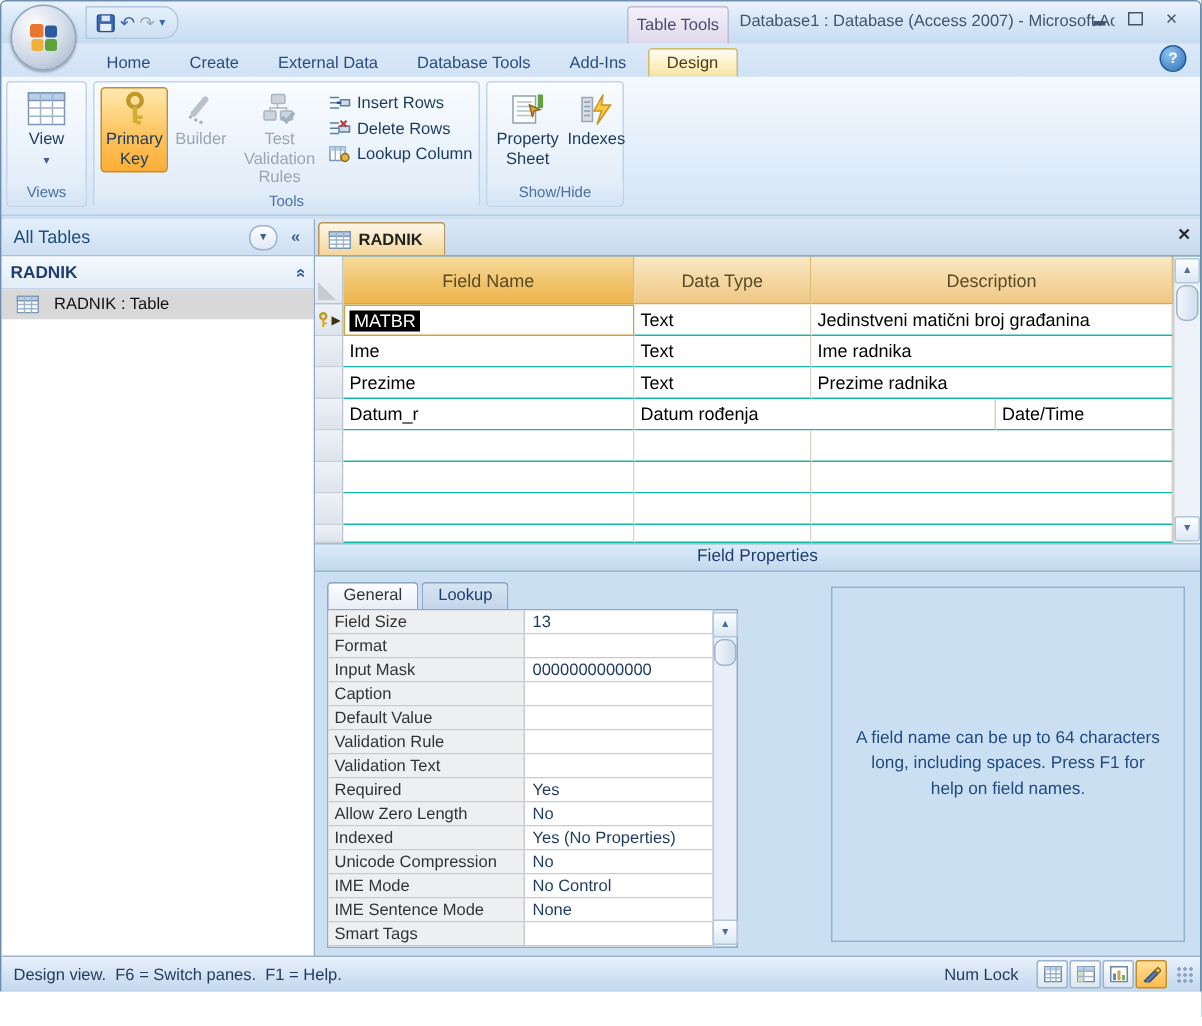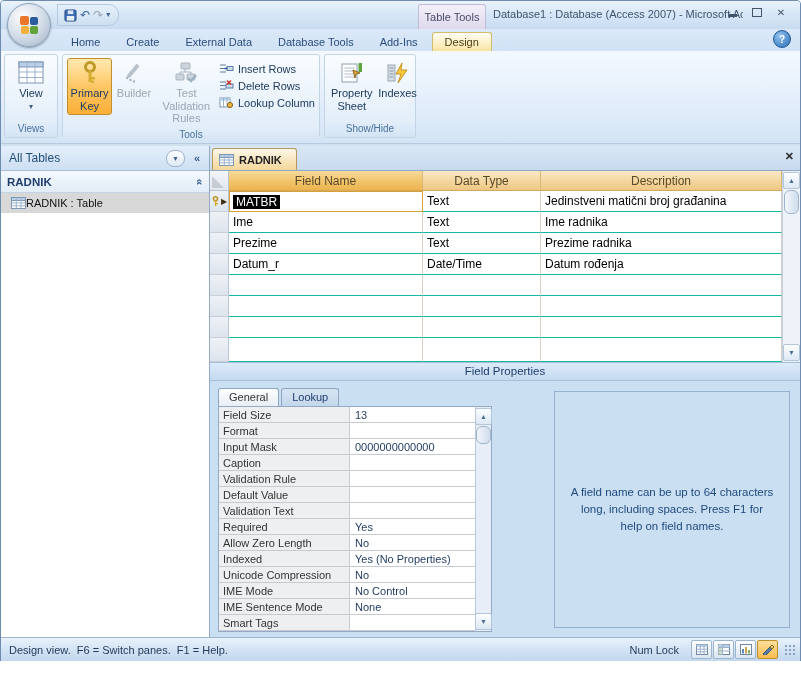--- a/index.html
+++ b/index.html
@@ -70,38 +70,38 @@
   .sb-header .title{flex:1;}
   .sb-drop{width:17px;height:15px;border:1px solid #9fb4cd;border-radius:8px;
      background:linear-gradient(#fefefe,#dfe9f4);display:flex;align-items:center;
      justify-content:center;font-size:7px;color:#3d5f8c;margin-right:4px;}
   .sb-collapse{width:16px;height:16px;display:flex;align-items:center;justify-content:center;
      color:#3d5f8c;font-size:11px;font-weight:bold;}
   .sb-group{height:21px;background:linear-gradient(#f3f8fd,#e2edf8);
      border-bottom:1px solid #c4d4e6;display:flex;align-items:center;padding:0 6px;
      color:#1f3d6e;font-weight:bold;font-size:11.5px;}
   .sb-group .chevron{margin-left:auto;transform:rotate(90deg);color:#39608f;font-weight:bold;}
-  .sb-item{height:20px;background:#d8d8d8;display:flex;align-items:center;gap:0;
+  .sb-item{height:20px;background:#d8d8d8;display:flex;align-items:center;gap:10px;
      padding:0 4px 0 10px;color:#111;}
   .sb-rest{flex:1;background:#fff;}
   
   .main{flex:1;display:flex;flex-direction:column;min-width:0;}
   .doctabs{height:24px;background:linear-gradient(#d9e7f6,#c8daee);
      border-bottom:1px solid #8fa8c5;display:flex;align-items:flex-end;position:relative;
      padding-left:2px;}
   .doctab{height:21px;display:flex;align-items:center;gap:5px;padding:0 14px 0 6px;
      background:linear-gradient(#fdf7e9,#f7e0b0 70%,#f3d69b);
      border:1px solid #b5995e;border-bottom:none;border-radius:3px 3px 0 0;
      font-weight:bold;color:#222;}
   .doctab-close{position:absolute;right:6px;top:4px;color:#2b2b2b;font-size:11px;font-weight:bold;}
   
   .gridwrap{height:191px;display:flex;background:#fff;border-bottom:1px solid #a8bcd4;}
   .fgrid{flex:1;display:flex;flex-direction:column;min-width:0;}
   .frow{display:flex;height:21px;box-sizing:border-box;}
-  .frow.header{height:20px;}
+  .frow.header{height:32px;}
   .fcell{box-sizing:border-box;border-right:1px solid #d9d2c4;border-bottom:1px solid #14b8a6;
      padding:0 4px;display:flex;align-items:center;font-size:12px;color:#000;background:#fff;
      overflow:hidden;white-space:nowrap;}
   .fsel{width:18px;flex:none;background:linear-gradient(#eef2f7,#dde4ec);
      border-right:1px solid #b9c4d2;border-bottom:1px solid #c6cfda;display:flex;
      align-items:center;justify-content:center;gap:1px;padding:0;}
   .c-field{width:194px;flex:none;}
   .c-type{width:118px;flex:none;}
   .c-desc{flex:1;}
   .hcell{justify-content:center;color:#5a4a28;font-size:12px;
@@ -409,22 +409,22 @@
           <div class="frow">
             <div class="fsel"></div>
             <div class="fcell c-field">Prezime</div>
             <div class="fcell c-type">Text</div>
             <div class="fcell c-desc">Prezime radnika</div>
           </div>
 
           <div class="frow">
             <div class="fsel"></div>
             <div class="fcell c-field">Datum_r</div>
+            <div class="fcell c-desc">Datum rođenja</div>
             <div class="fcell c-type">Date/Time</div>
-            <div class="fcell c-desc">Datum rođenja</div>
           </div>
 
           <div class="frow">
             <div class="fsel"></div>
             <div class="fcell c-field"></div>
             <div class="fcell c-type"></div>
             <div class="fcell c-desc"></div>
           </div>
           <div class="frow">
             <div class="fsel"></div>
@@ -474,25 +474,25 @@
             </div>
             <div class="prow">
               <div class="plabel">Input Mask</div>
               <div class="pvalue">0000000000000</div>
             </div>
             <div class="prow">
               <div class="plabel">Caption</div>
               <div class="pvalue"></div>
             </div>
             <div class="prow">
+              <div class="plabel">Default Value</div>
+              <div class="pvalue"></div>
+            </div>
+            <div class="prow">
               <div class="plabel">Validation Rule</div>
-              <div class="pvalue"></div>
-            </div>
-            <div class="prow">
-              <div class="plabel">Default Value</div>
               <div class="pvalue"></div>
             </div>
             <div class="prow">
               <div class="plabel">Validation Text</div>
               <div class="pvalue"></div>
             </div>
             <div class="prow">
               <div class="plabel">Required</div>
               <div class="pvalue">Yes</div>
             </div>

